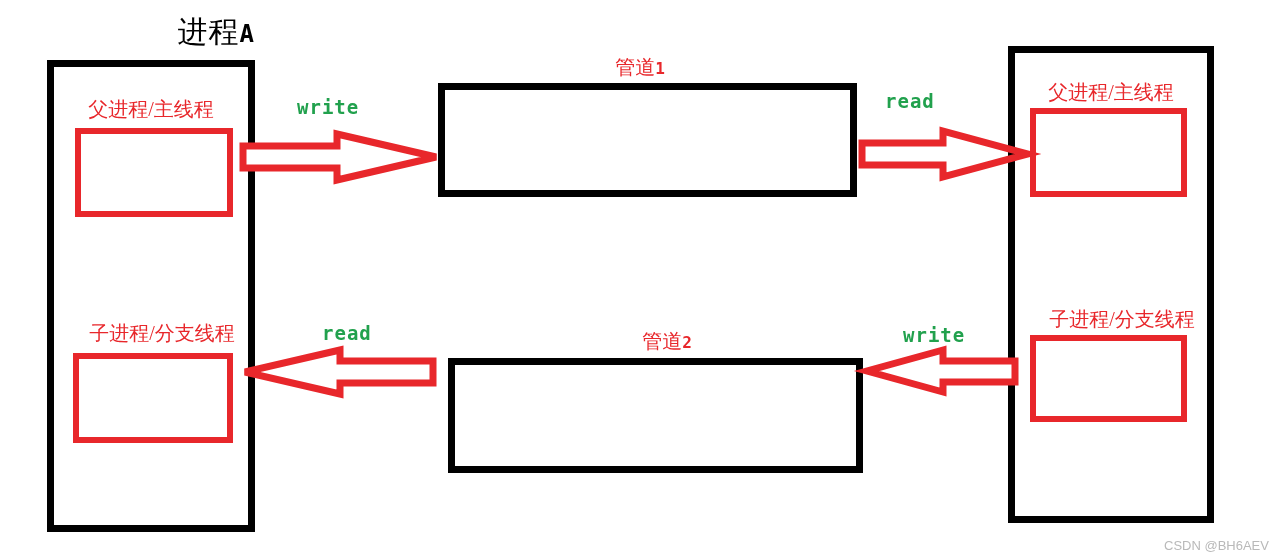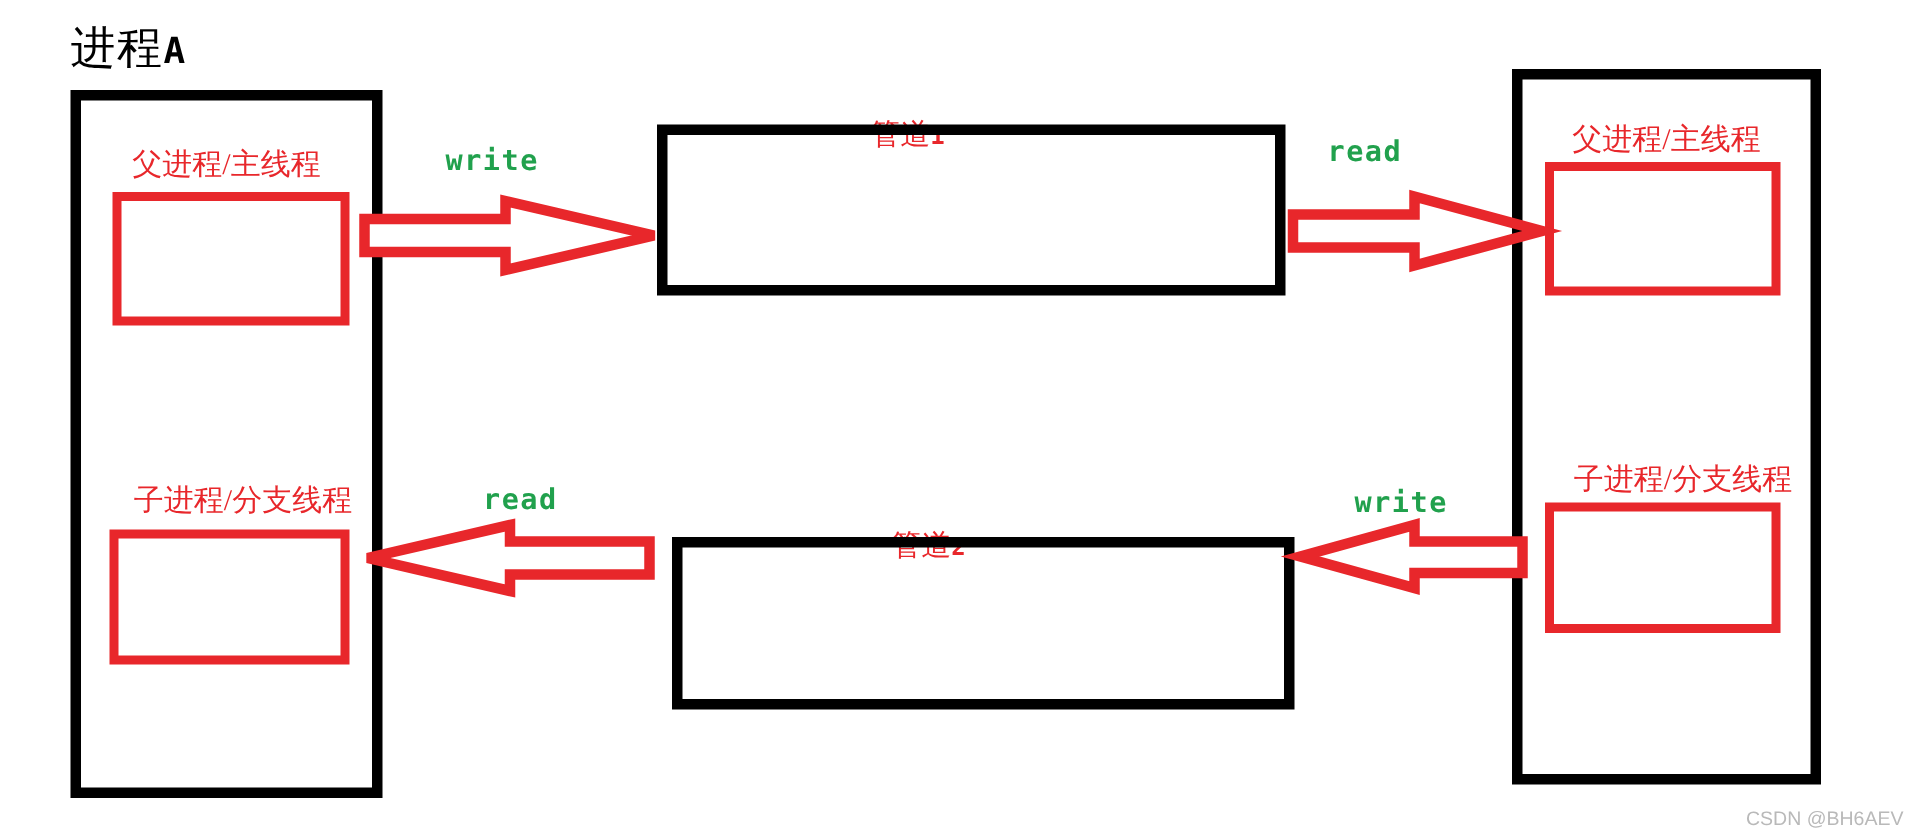--- a/index.html
+++ b/index.html
@@ -23,21 +23,21 @@
   .red-box {
     position: absolute;
     border: 6px solid var(--red);
     background: transparent;
     box-sizing: border-box;
   }
 
   
   .proc-title {
     position: absolute;
-    text-align: left;
+    text-align: right;
     color: var(--black);
     font-size: 30px;
     letter-spacing: 1px;
     white-space: nowrap;
   }
   .proc-title .suffix,
   .pipe-label .suffix {
     font-family: "DejaVu Sans Mono", monospace;
     font-weight: bold;
     font-size: 0.8em;
@@ -48,23 +48,22 @@
     position: absolute;
     color: var(--red);
     font-size: 20px;
     text-align: center;
     white-space: nowrap;
   }
   .pipe-label {
     position: absolute;
     color: var(--red);
     font-size: 20px;
-    text-align: center;
+    text-align: right;
     white-space: nowrap;
-    margin-top: 22px;
   }
 
   
   .rw-label {
     position: absolute;
     color: var(--green);
     font-family: "DejaVu Sans Mono", monospace;
     font-weight: bold;
     font-size: 19px;
     letter-spacing: 1px;
@@ -114,21 +113,21 @@
 
   <div class="red-label" style="left:1008px; top:79px; width:206px;">父进程/主线程</div>
   <div class="red-box" style="left:1030px; top:108px; width:157px; height:89px;"></div>
 
   <div class="red-label" style="left:1019px; top:306px; width:206px;">子进程/分支线程</div>
   <div class="red-box" style="left:1030px; top:335px; width:157px; height:87px;"></div>
 
   <div class="pipe-label" style="left:545px; top:54px; width:120px;"><span>管道</span><span class="suffix">1</span></div>
   <div class="black-box" style="left:438px; top:83px; width:419px; height:114px;"></div>
 
-  <div class="pipe-label" style="left:559px; top:328px; width:120px;"><span>管道</span><span class="suffix">2</span></div>
+  <div class="pipe-label" style="left:572px; top:328px; width:120px;"><span>管道</span><span class="suffix">2</span></div>
   <div class="black-box" style="left:448px; top:358px; width:415px; height:115px;"></div>
 
   <svg class="arrows" viewBox="0 0 1271 560">
     <polygon class="arrow" points="243,146 337,146 337,134 436,157 337,180 337,168 243,168"></polygon>
     <polygon class="arrow hollow" points="862,143 943,143 943,131 1028,154 943,177 943,165 862,165"></polygon>
     <polygon class="arrow" points="433,361 340,361 340,350 245,372 340,394 340,383 433,383"></polygon>
     <polygon class="arrow" points="1015,361 943,361 943,350 867,371 943,392 943,382 1015,382"></polygon>
   </svg>
 
   <div class="rw-label" style="left:297px; top:96px;">write</div>

